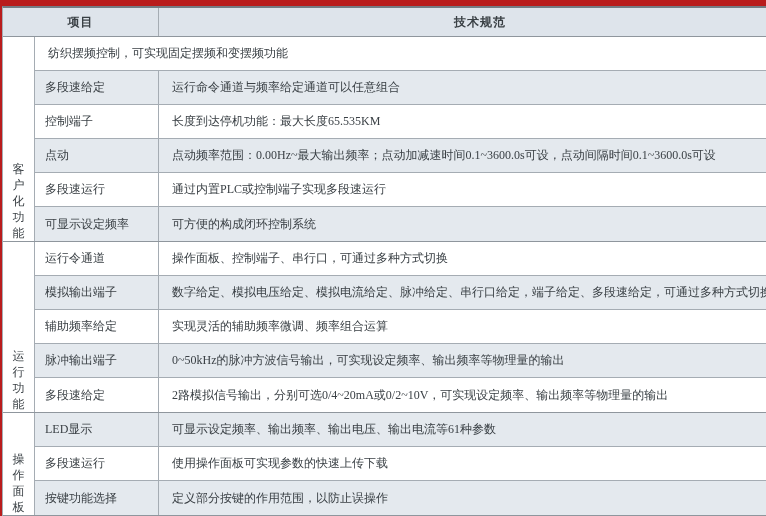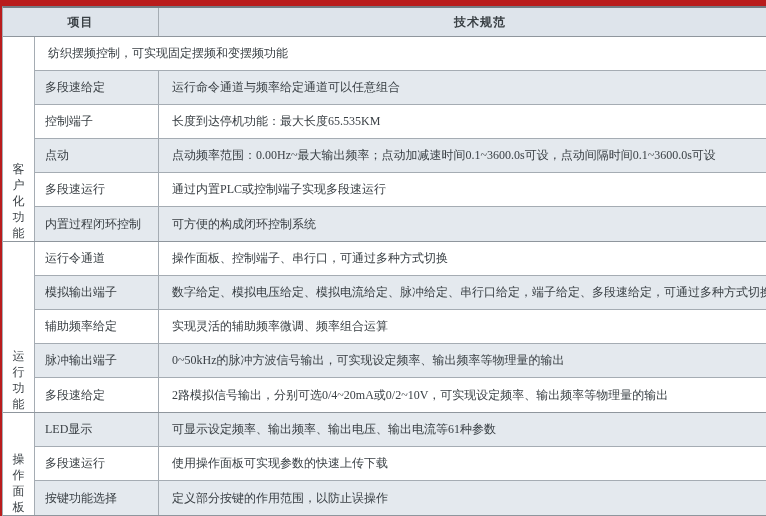--- a/index.html
+++ b/index.html
@@ -82,21 +82,21 @@
         </div>
         <div class="row shaded">
           <div class="cell feature">点动</div>
           <div class="cell spec">点动频率范围：0.00Hz~最大输出频率；点动加减速时间0.1~3600.0s可设，点动间隔时间0.1~3600.0s可设</div>
         </div>
         <div class="row">
           <div class="cell feature">多段速运行</div>
           <div class="cell spec">通过内置PLC或控制端子实现多段速运行</div>
         </div>
         <div class="row shaded">
-          <div class="cell feature">内置过程闭环控制</div>
+          <div class="cell feature">可显示设定频率</div>
           <div class="cell spec">可方便的构成闭环控制系统</div>
         </div>
       </div>
     </div>
 
     <div class="group">
       <div class="glabel">
         <div class="vtext">运行功能</div>
       </div>
       <div class="rows">

